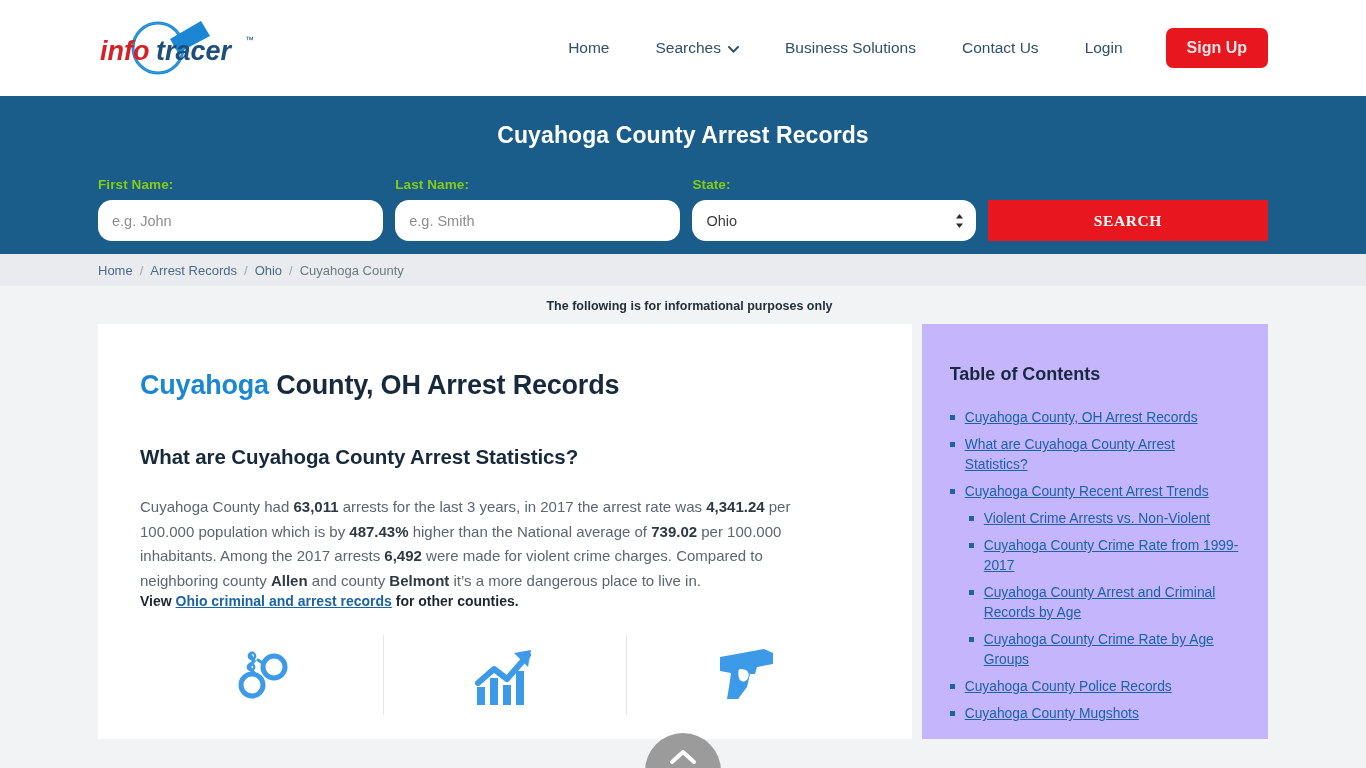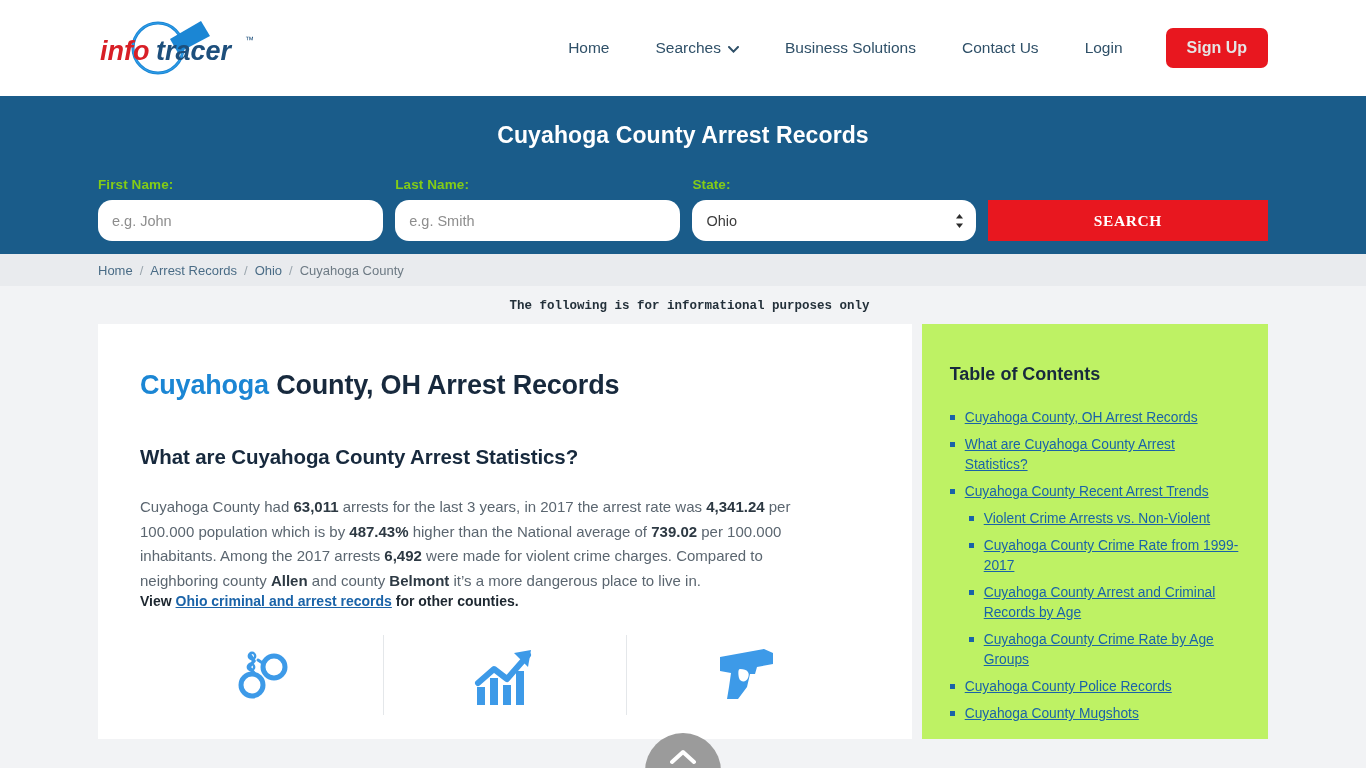--- a/index.html
+++ b/index.html
@@ -139,39 +139,38 @@
   .crumb-current { color: #6d7a84; }
 
   
   .disclaimer {
     text-align: center;
     font-size: 12.5px;
     font-weight: bold;
     color: #23303a;
     padding: 13px 0 11px 13px;
     background: #f2f3f5;
-    font-family: Liberation Mono, monospace;
   }
 
   
   .content-wrap {
     display: flex;
     padding: 0 98px;
     gap: 10px;
     align-items: flex-start;
   }
   .main-card {
     width: 818px;
     background: #ffffff;
     padding: 46px 42px 0 42px;
     min-height: 415px;
   }
   .side-card {
     width: 348px;
-    background: #bef264;
+    background: #c4b5fd;
     padding: 40px 28px 0 28px;
     min-height: 415px;
   }
 
   .page-title {
     font-size: 27px;
     font-weight: bold;
     color: #17293d;
     margin-bottom: 44px;
     letter-spacing: -.2px;

